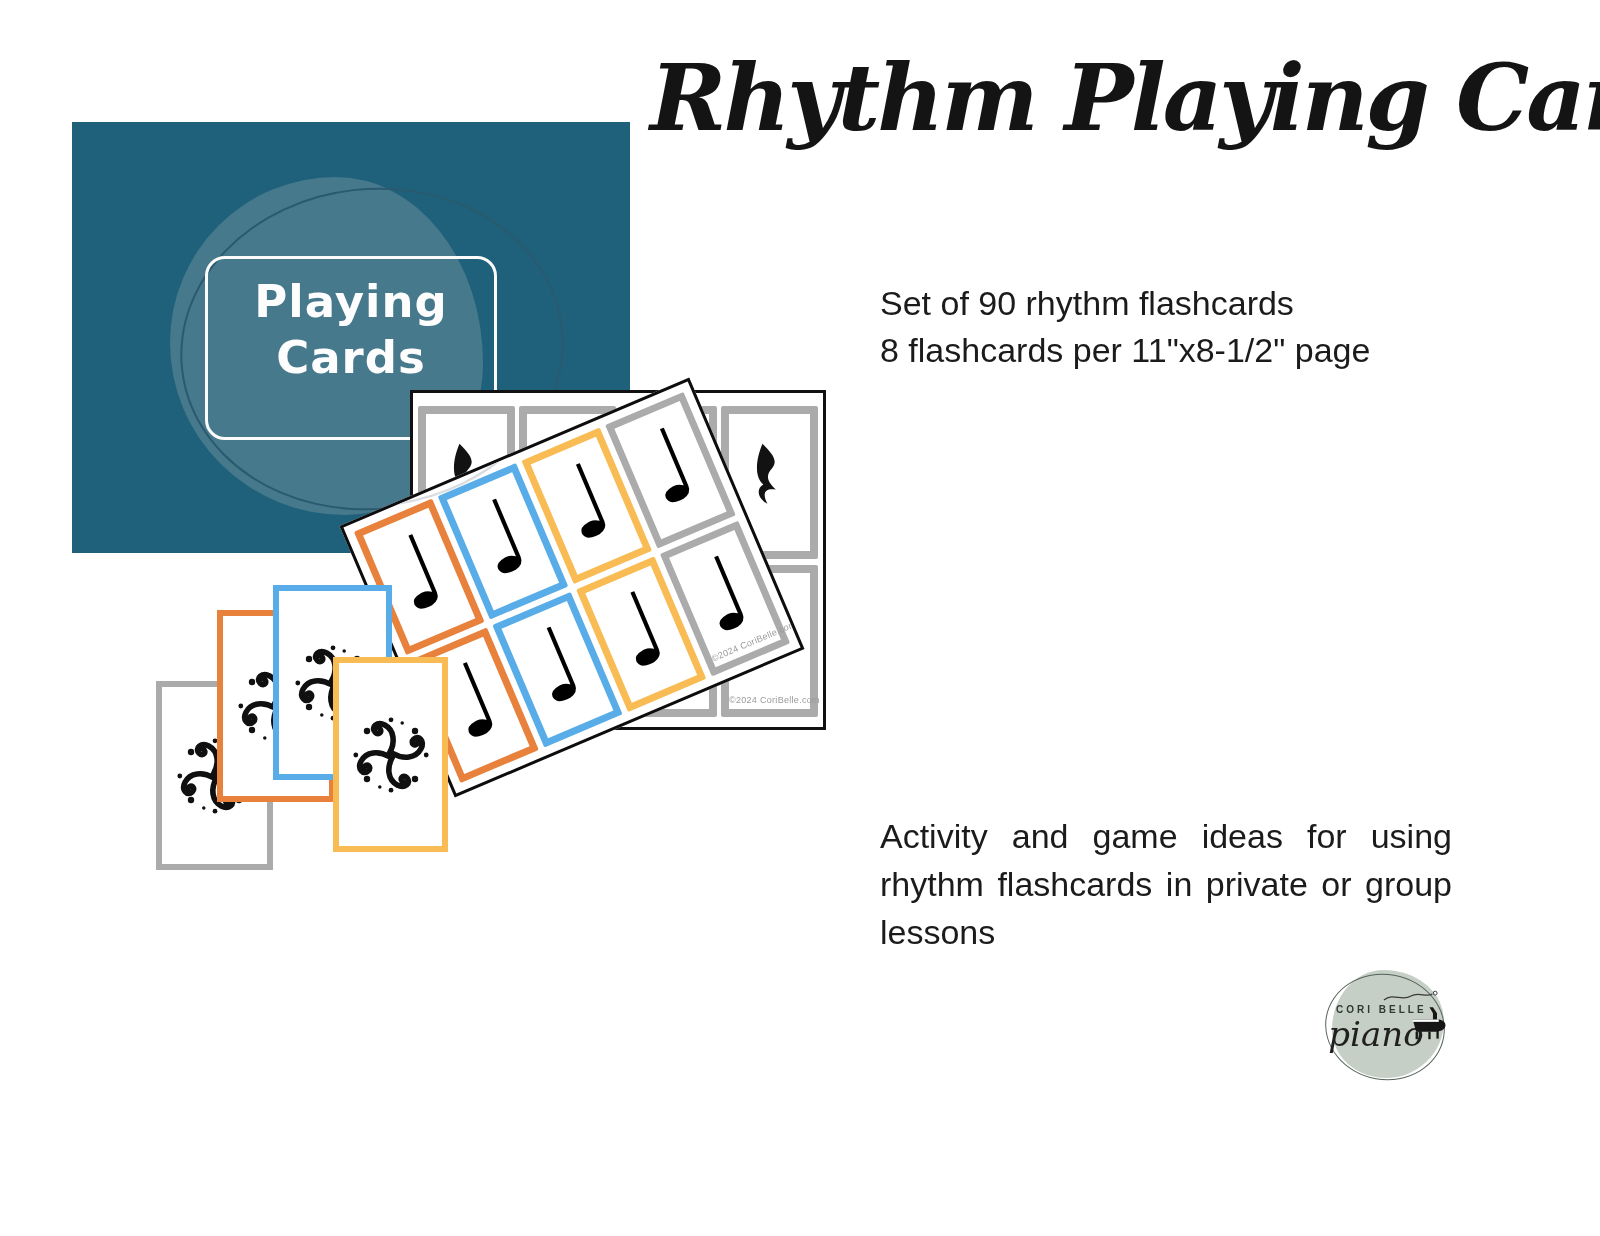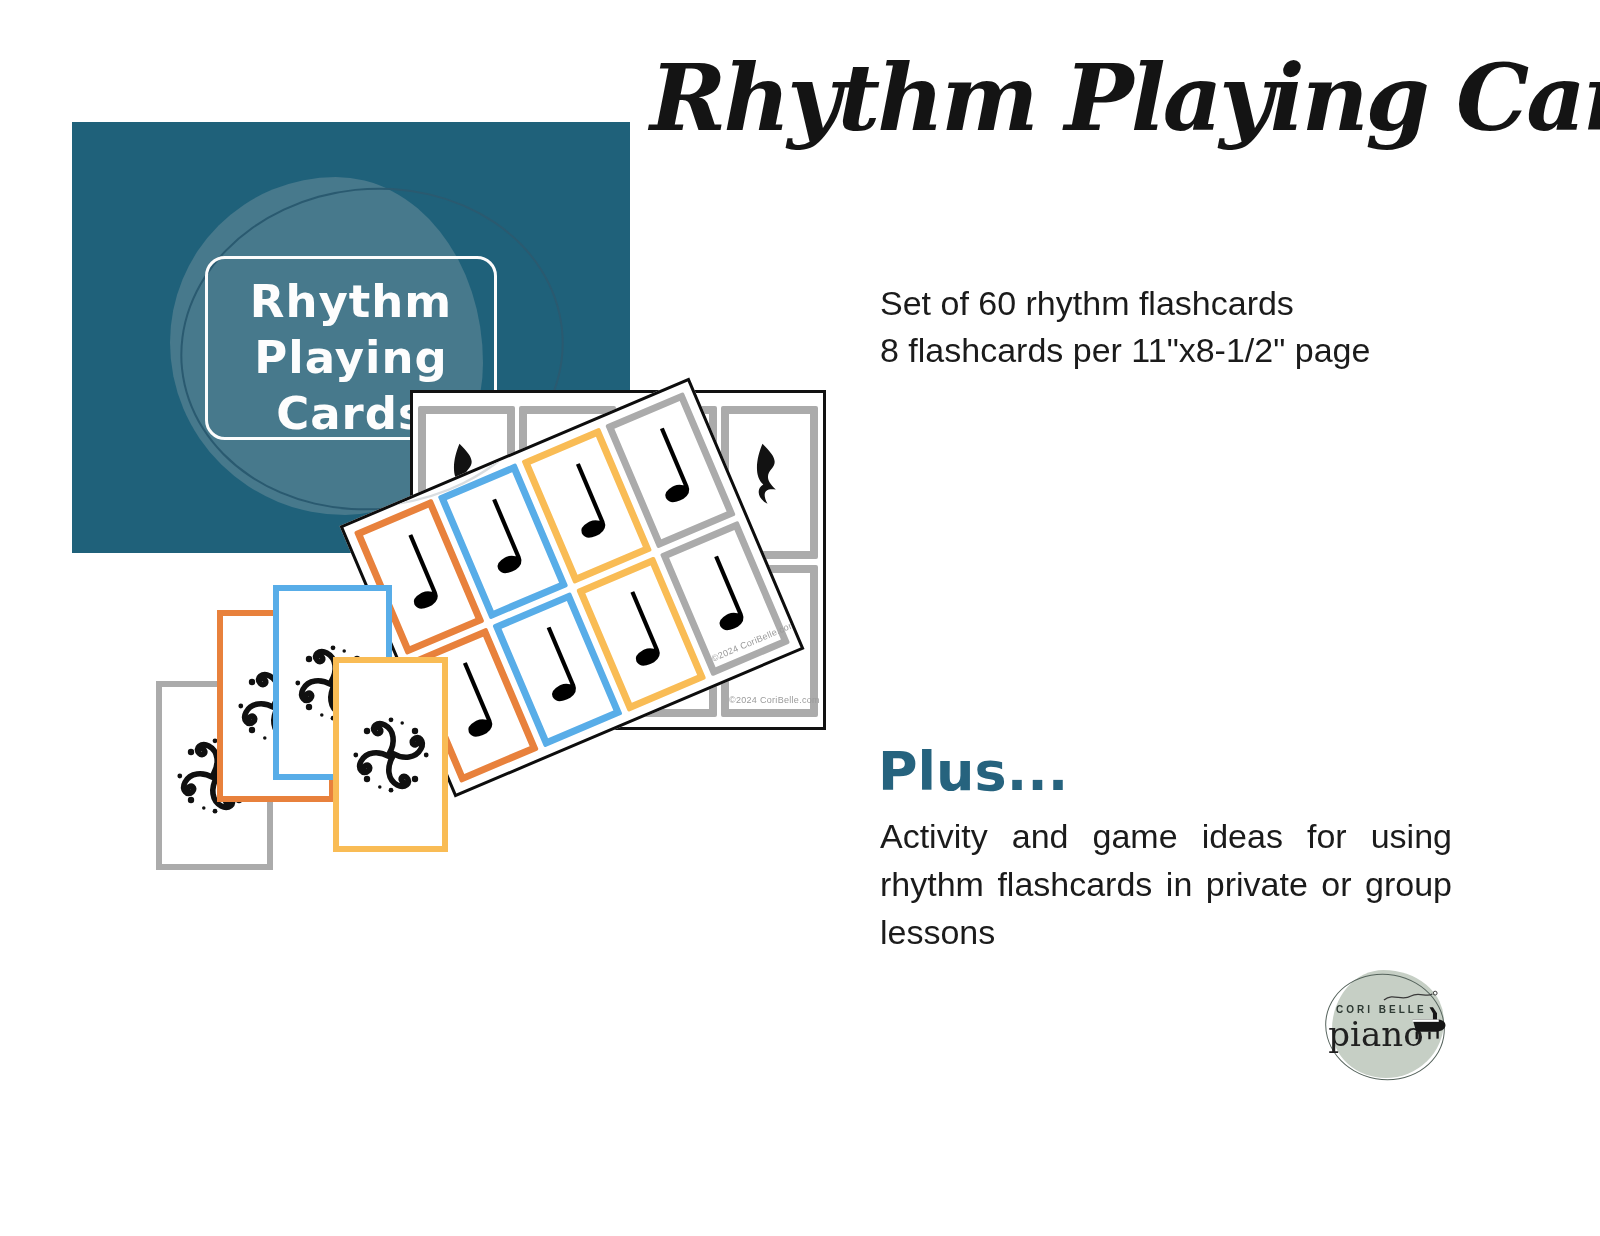--- a/index.html
+++ b/index.html
@@ -59,21 +59,21 @@
 
   
   .logo{position:absolute;left:1302px;top:940px;width:170px;height:158px;z-index:1;}
   .logo-blob{position:absolute;left:30px;top:30px;width:112px;height:108px;
         border-radius:46% 54% 52% 48% / 55% 47% 53% 45%;}
   .logo-ring{position:absolute;left:23px;top:34px;width:118px;height:104px;
         border:1.5px solid #55635c;border-radius:50%;transform:rotate(10deg);}
   .logo-top{position:absolute;left:34px;top:64px;width:84px;text-align:center;font-size:10px;
         letter-spacing:3px;font-weight:bold;color:#2e3a34;white-space:nowrap;}
   .logo-script{position:absolute;left:26px;top:74px;width:96px;text-align:center;
-        font-family:"DejaVu Serif", serif;font-size:34px;color:#202020;}
+        font-family:"DejaVu Serif", serif;font-style:italic;font-size:34px;color:#202020;}
   .logo-piano{position:absolute;left:102px;top:60px;width:44px;height:46px;}
   .logo-wave{position:absolute;left:80px;top:50px;width:58px;height:14px;}
 </style>
 </head>
 <body>
 
 <svg width="0" height="0" style="position:absolute" aria-hidden="true">
   <symbol id="qrest" viewBox="0 0 36 96">
     <path fill="#121212" d="M9 2 C22 15 28 23 20 32 C13 40 14 47 25 57 C12 55 8 61 15 74 C3 68 1 56 10 51 C-2 41 2 18 9 2 Z"></path>
   </symbol>
@@ -122,21 +122,20 @@
 </svg>
 
 <div class="page">
 
   <div class="title">Rhythm Playing Cards</div>
 
   <div class="panel" style="background: rgb(31, 97, 122);">
     <div class="blob" style="background: rgb(71, 121, 140);"></div>
     <div class="ring" style="border-color: rgb(42, 90, 112);"></div>
     <div class="coverbox">
-      <div>Rhythm</div>
       <div>Playing Cards</div>
     </div>
   </div>
 
   <div class="back-sheet" id="back-sheet">
       <div class="fcard" style="border-color: rgb(171, 171, 171);">
         <svg class="rest-svg" viewBox="0 0 36 96">
           <use href="#qrest"></use>
         </svg>
       </div>
@@ -224,26 +223,25 @@
         <use href="#flourish"></use>
       </svg>
   </div>
   <div class="fan fan-3" id="fan-3" style="border-color: rgb(249, 188, 85);">
     <svg class="flourish">
         <use href="#flourish"></use>
       </svg>
   </div>
 
   <div class="spec">
-    <div>Set of 60 rhythm flashcards</div>
+    <div>Set of 90 rhythm flashcards</div>
     <div>8 flashcards per 11"x8-1/2" page</div>
   </div>
 
 
-  <div class="plus" style="color: rgb(38, 99, 126);">Plus...</div>
 
   <div class="para-plus">Activity and game ideas for using rhythm flashcards in private or group lessons</div>
 
   <div class="logo">
     <div class="logo-blob" style="background: rgb(198, 207, 197);"></div>
     <div class="logo-ring"></div>
     <svg class="logo-wave">
         <use href="#wave-sym"></use>
       </svg>
     <div class="logo-top">CORI BELLE</div>

